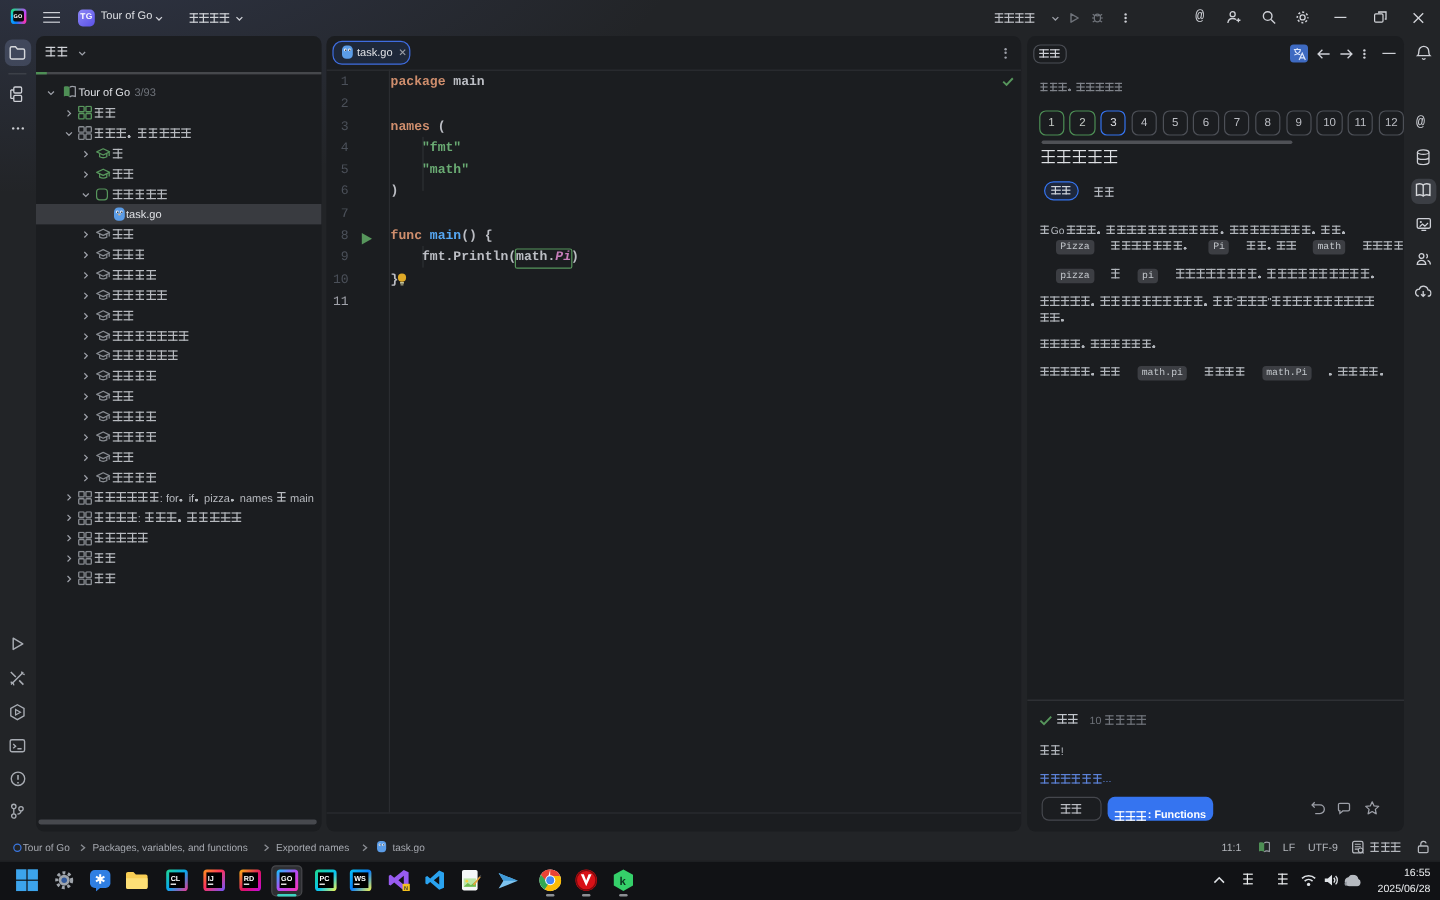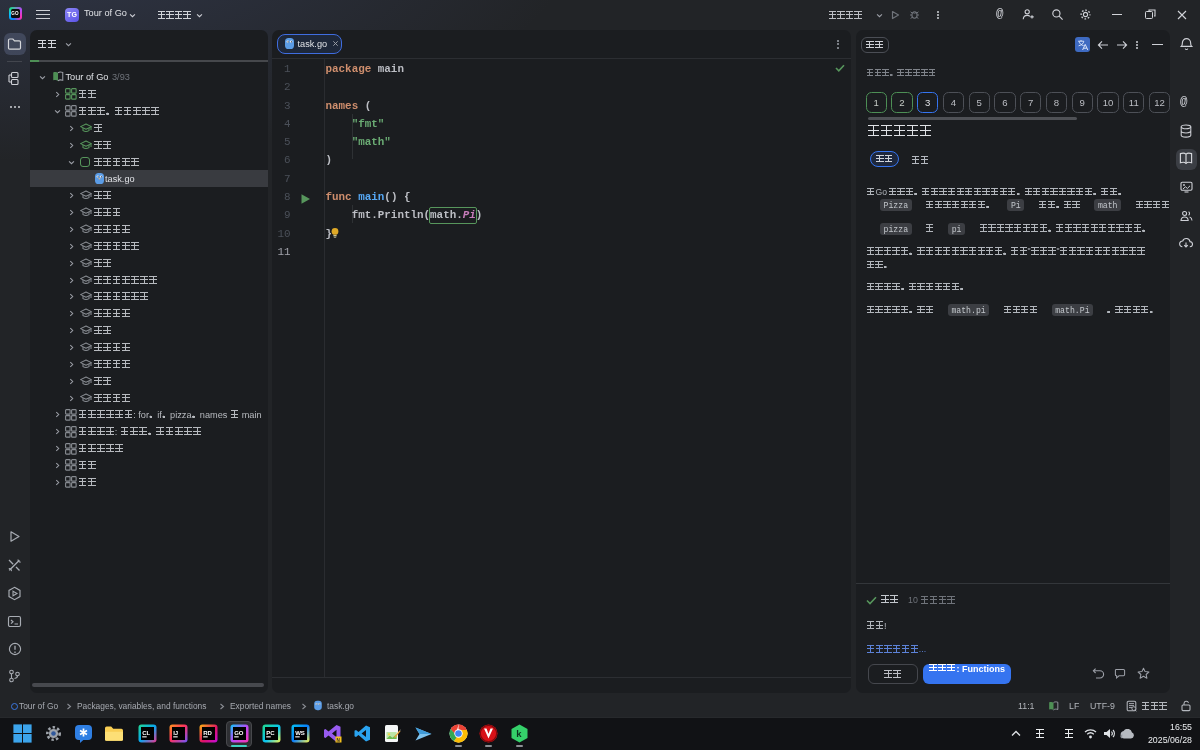--- a/index.html
+++ b/index.html
@@ -514,21 +514,21 @@
       <path d="M1 4.5 L4 7.5 L10 1.2" stroke="#57965c" stroke-width="1.6" fill="none"></path>
     </svg>
     <div class="abs" style="left:25px;top:564.5px;font-size:9.2px;color:#c2c6cc"><i class="c"></i><i class="c"></i></div>
     <div class="abs" style="left:52.5px;top:565px;font-size:8.8px;color:#6f737a">10 <i class="c"></i><i class="c"></i><i class="c"></i><i class="c"></i></div>
     <div class="abs" style="left:10.5px;top:590.5px;font-size:9px;color:#b2b6bc"><i class="c"></i><i class="c"></i>!</div>
     <div class="abs" style="left:10.5px;top:614px;font-size:8.8px;color:#5c82d8"><i class="c"></i><i class="c"></i><i class="c"></i><i class="c"></i><i class="c"></i><i class="c"></i>...</div>
     <div class="abs" style="left:12px;top:633.5px;width:50.5px;height:20.5px;border:1px solid #45474d;border-radius:6px;display:flex;align-items:center;justify-content:center;font-size:9.2px;color:#bcbec4">
       <i class="c"></i>
       <i class="c"></i>
     </div>
-    <div class="abs" style="left:67.3px;top:633.5px;width:88px;height:20.5px;background:#3574f0;border-radius:6px;display:flex;align-items:flex-start;justify-content:center;font-size:9px;font-weight:bold;color:#fff">
+    <div class="abs" style="left:67.3px;top:633.5px;width:88px;height:20.5px;background:#3574f0;border-radius:6px;display:flex;align-items:flex-end;justify-content:center;font-size:9px;font-weight:bold;color:#fff">
       <i class="c"></i>
       <i class="c"></i>
       <i class="c"></i>
       <span style="margin-left:1px">: Functions</span>
     </div>
     <svg class="abs" style="left:236px;top:637px" width="13" height="12" viewBox="0 0 13 12">
       <path d="M3.6 1.6 L1.4 3.8 L3.6 6" stroke="#9da0a8" stroke-width="1.1" fill="none"></path>
       <path d="M1.8 3.8 H8 a3.6 3.6 0 0 1 0 7.2 H4" stroke="#9da0a8" stroke-width="1.1" fill="none"></path>
     </svg>
     <svg class="abs" style="left:258.5px;top:637.5px" width="12" height="11" viewBox="0 0 12 11">

